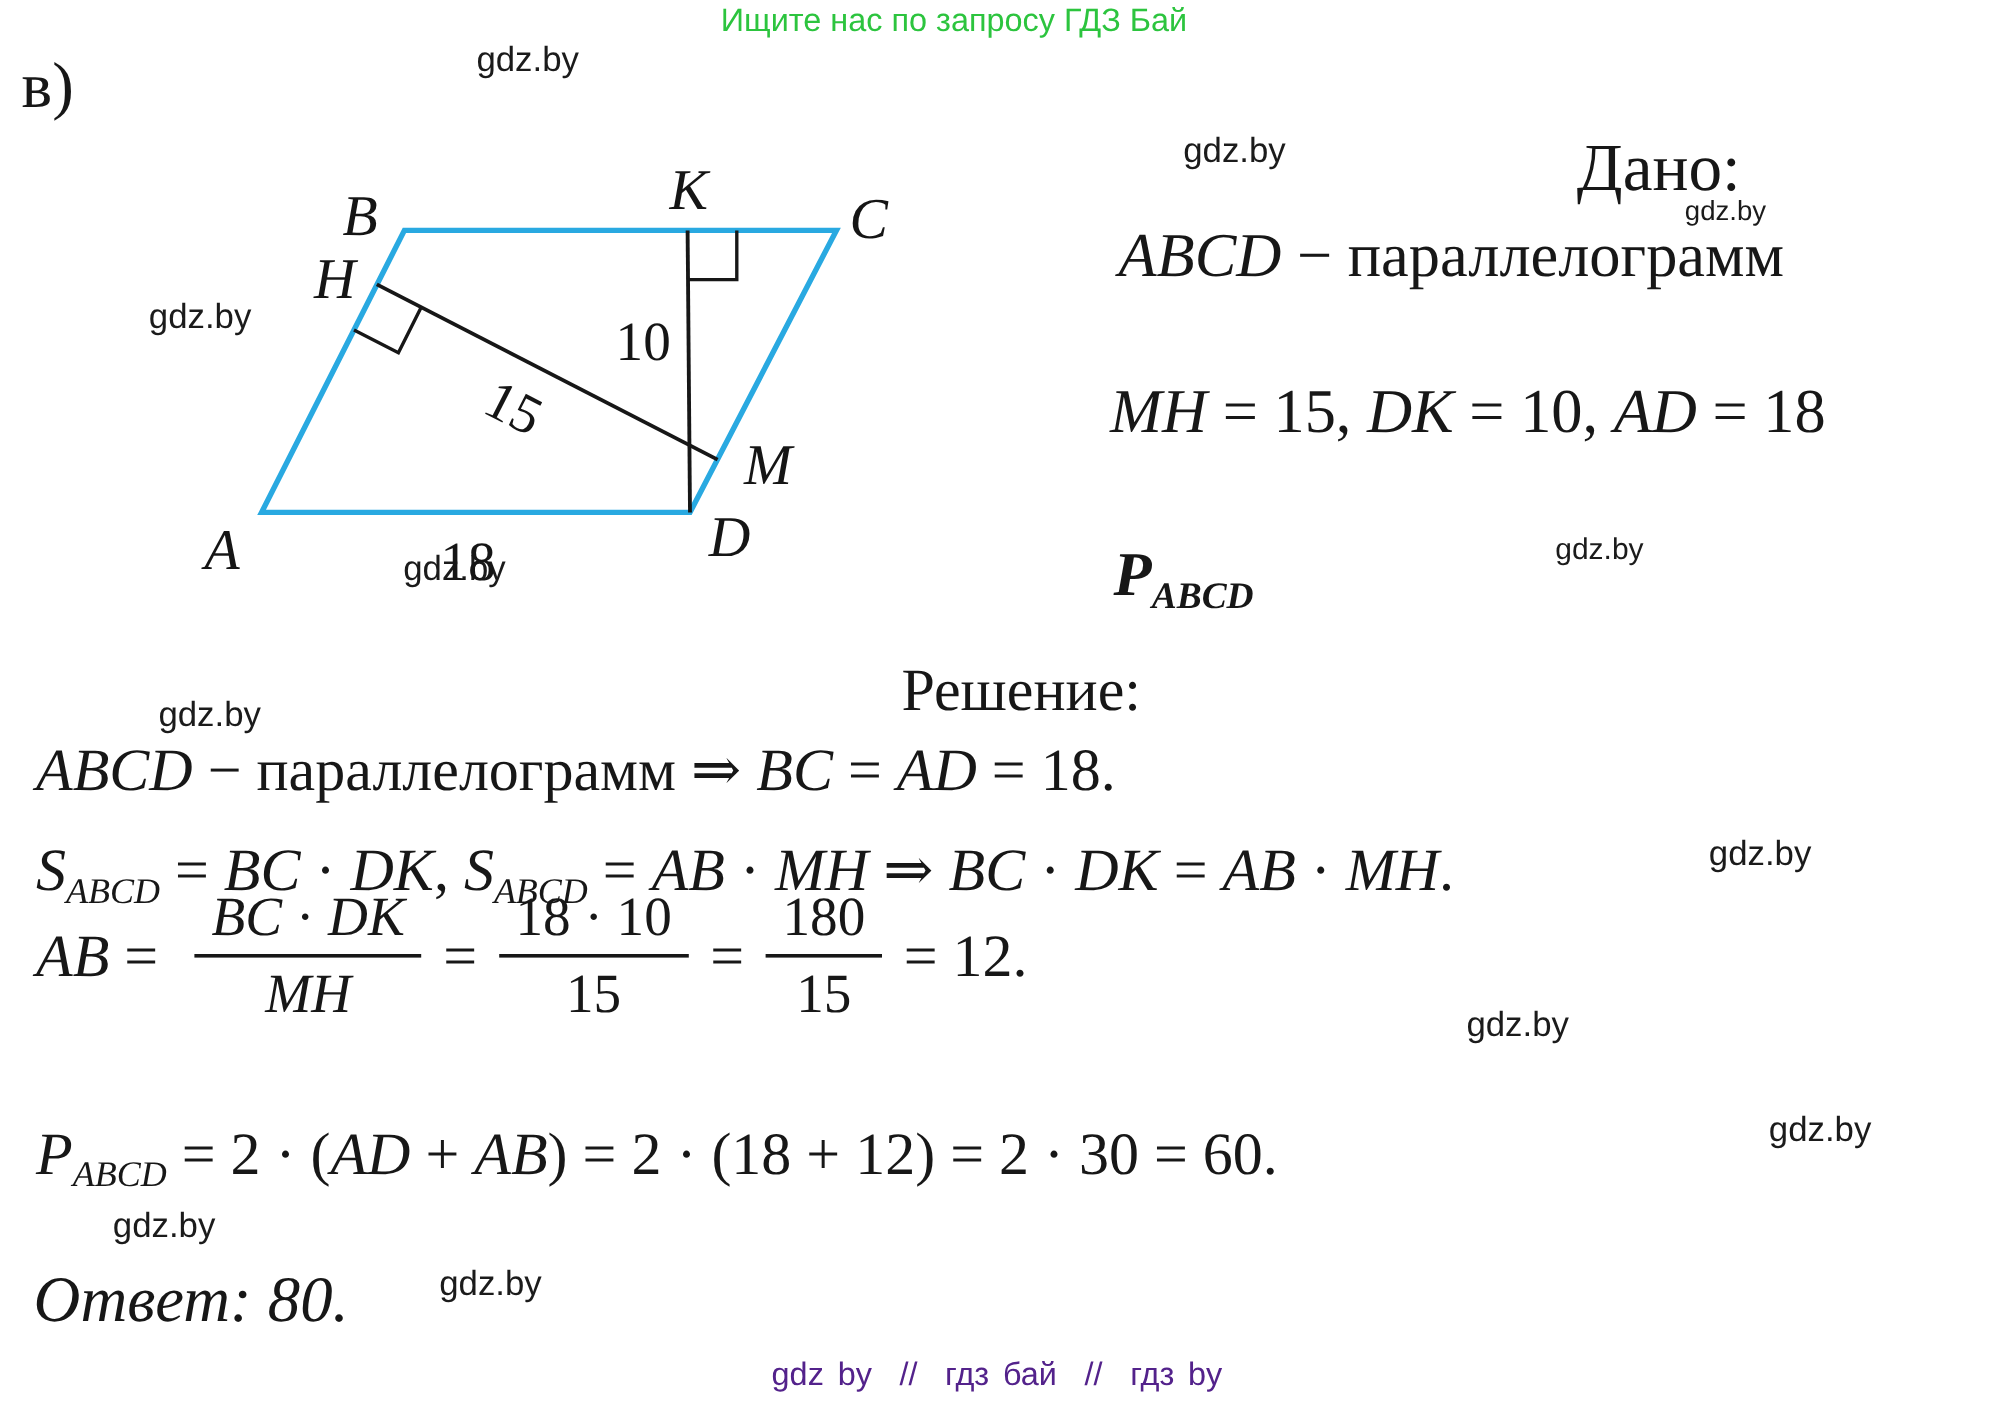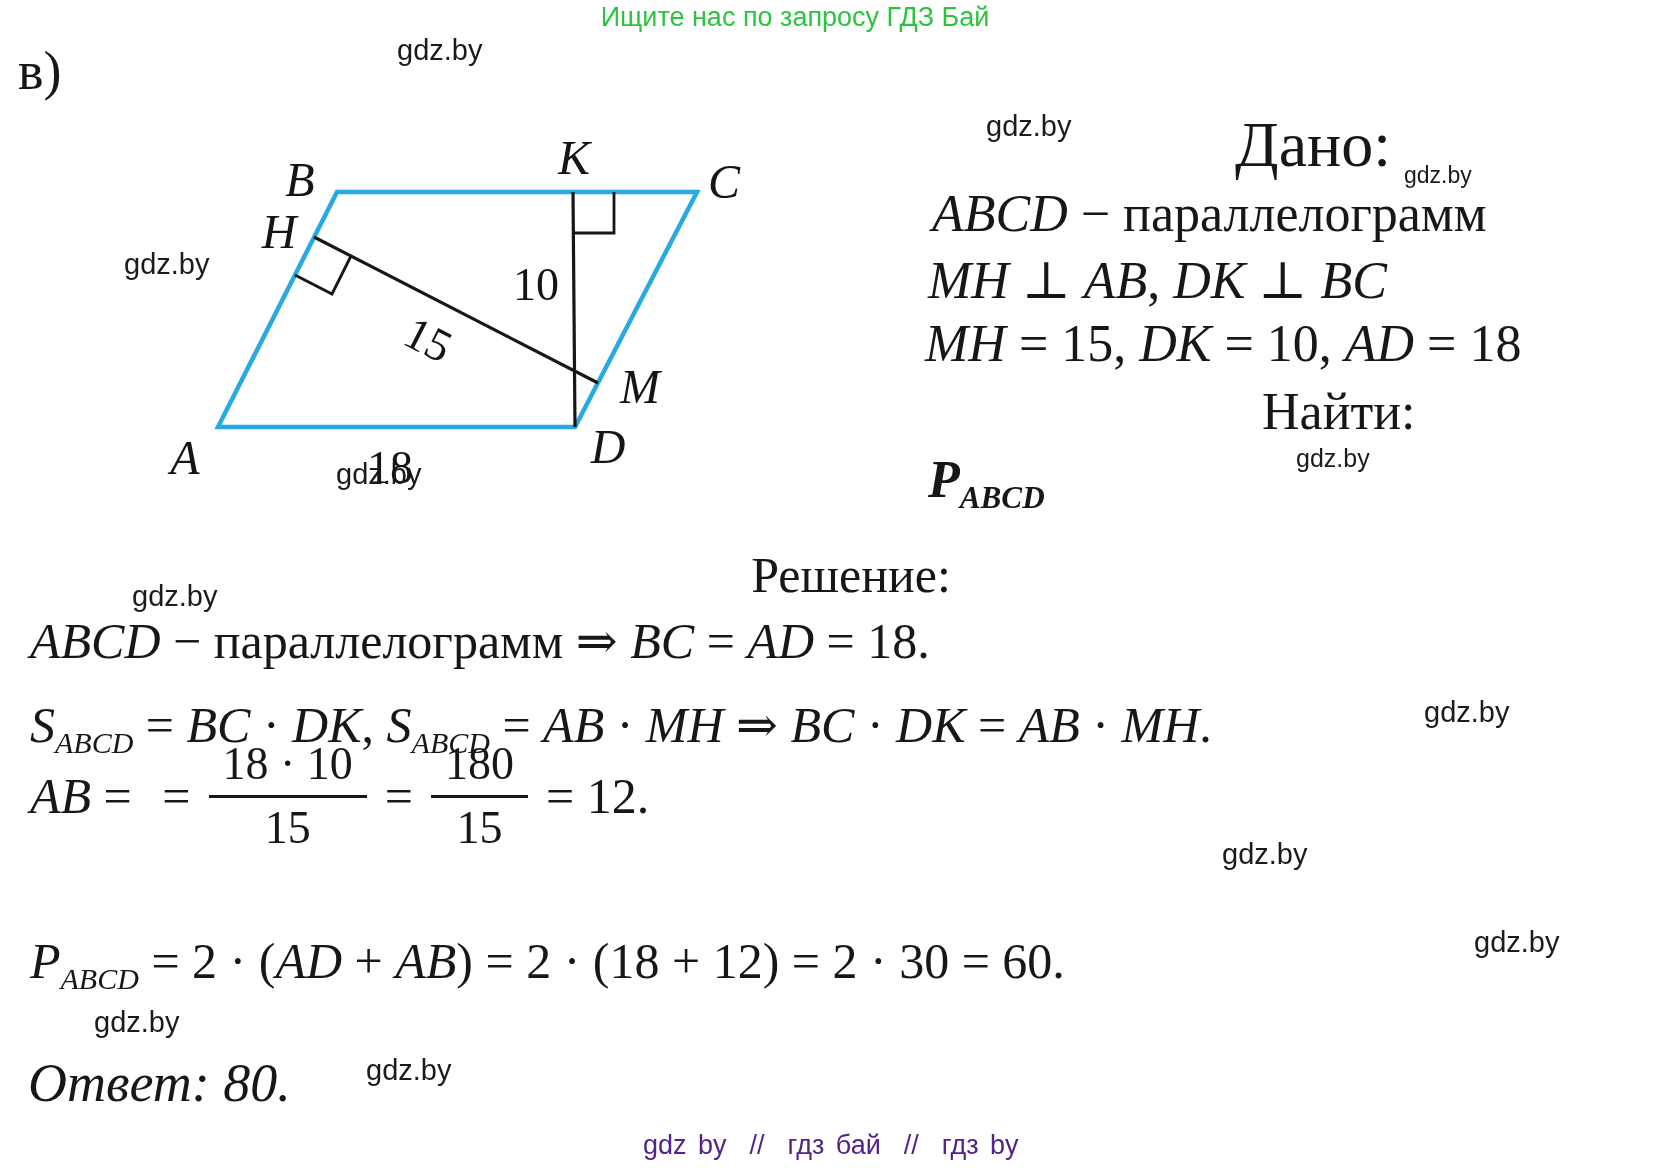--- a/index.html
+++ b/index.html
@@ -26,21 +26,21 @@
   .wm-line4-below{left:94px;top:1006px;}
   .wm-answer{left:366px;top:1054px;}
 
   .diagram{position:absolute;left:128px;top:128px;width:650px;height:380px;}
   .para{fill:none;stroke:var(--cyan);stroke-width:4.5;stroke-linejoin:miter;}
   .hgt{fill:none;stroke:var(--ink);stroke-width:3.2;}
   .ra{fill:none;stroke:var(--ink);stroke-width:2.8;}
   .ptlbl{font-family:"Liberation Serif","DejaVu Serif",serif;font-style:italic;font-size:48px;fill:#151515;}
   .numlbl{font-family:"Liberation Serif","DejaVu Serif",serif;font-size:46px;fill:#151515;}
 
-  .dano-title{left:1235px;top:108px;font-size:64px;}
+  .dano-title{left:1314px;top:108px;font-size:56px;}
   .g1{left:932px;top:184px;font-size:52px;}
   .g2{left:928px;top:250px;font-size:52px;}
   .g3{left:925px;top:314px;font-size:52px;}
   .najti{left:1262px;top:382px;font-size:52px;}
   .pexpr{left:928px;top:450px;font-size:52px;font-weight:bold;}
 
   .sol-title{left:851px;top:546px;transform:translateX(-50%);font-size:50px;}
   .s1{left:30px;top:612px;font-size:50px;}
   .s2{left:30px;top:696px;font-size:50px;}
   .s4{left:30px;top:932px;font-size:50px;}
@@ -93,31 +93,33 @@
     <text class="ptlbl" x="151" y="120" text-anchor="middle">H</text>
     <text class="ptlbl" x="512" y="275" text-anchor="middle">M</text>
 
     <text class="numlbl" x="408" y="172" text-anchor="middle">10</text>
     <text class="numlbl" x="300" y="227" text-anchor="middle" transform="rotate(27 300 212)">15</text>
     <text class="numlbl" x="262" y="355" text-anchor="middle">18</text>
   </svg>
 
   <div class="abs dano-title">Дано:</div>
   <div class="abs g1"><span class="seg-i">ABCD</span><span class="seg-r"> − параллелограмм</span></div>
-  <div class="abs g2"><span class="seg-i">MH</span><span class="seg-r"> ⊥ </span><span class="seg-i">AB</span><span class="seg-r">, </span><span class="seg-i">DK</span><span class="seg-r"> ⊥ </span><span class="seg-i">BC</span></div>
   <div class="abs g3"><span class="seg-i">MH</span><span class="seg-r"> = 15, </span><span class="seg-i">DK</span><span class="seg-r"> = 10, </span><span class="seg-i">AD</span><span class="seg-r"> = 18</span></div>
-  <div class="abs najti">Найти:</div>
   <div class="abs pexpr"><span class="seg-i">P</span><sub class="seg-sub">ABCD</sub></div>
 
   <div class="abs sol-title">Решение:</div>
   <div class="abs s1"><span class="seg-i">ABCD</span><span class="seg-r"> − параллелограмм ⇒ </span><span class="seg-i">BC</span><span class="seg-r"> = </span><span class="seg-i">AD</span><span class="seg-r"> = 18.</span></div>
   <div class="abs s2"><span class="seg-i">S</span><sub class="seg-sub">ABCD</sub><span class="seg-r"> = </span><span class="seg-i">BC</span><span class="seg-r"> · </span><span class="seg-i">DK</span><span class="seg-r">, </span><span class="seg-i">S</span><sub class="seg-sub">ABCD</sub><span class="seg-r"> = </span><span class="seg-i">AB</span><span class="seg-r"> · </span><span class="seg-i">MH</span><span class="seg-r"> ⇒ </span><span class="seg-i">BC</span><span class="seg-r"> · </span><span class="seg-i">DK</span><span class="seg-r"> = </span><span class="seg-i">AB</span><span class="seg-r"> · </span><span class="seg-i">MH</span><span class="seg-r">.</span></div>
 
   <div class="abs frac-row">
     <span><span class="seg-i">AB</span><span class="seg-r"> = </span></span>
+    <span class="frac">
+      <span class="num"><span class="seg-i">BC</span><span class="seg-r"> · </span><span class="seg-i">DK</span></span>
+      <span class="den"><span class="seg-i">MH</span></span>
+    </span>
     <span>=</span>
     <span class="frac">
       <span class="num"><span class="seg-r">18 · 10</span></span>
       <span class="den"><span class="seg-r">15</span></span>
     </span>
     <span>=</span>
     <span class="frac">
       <span class="num"><span class="seg-r">180</span></span>
       <span class="den"><span class="seg-r">15</span></span>
     </span>

